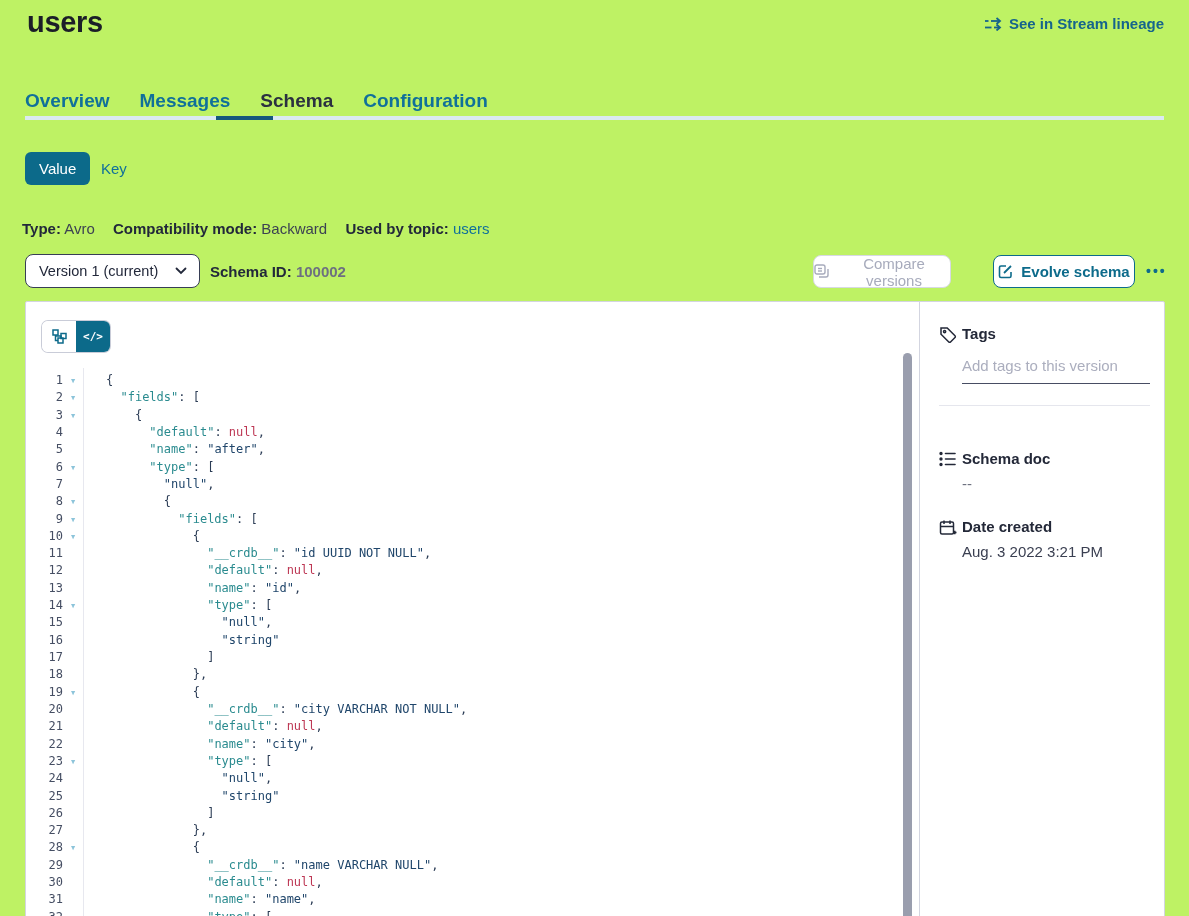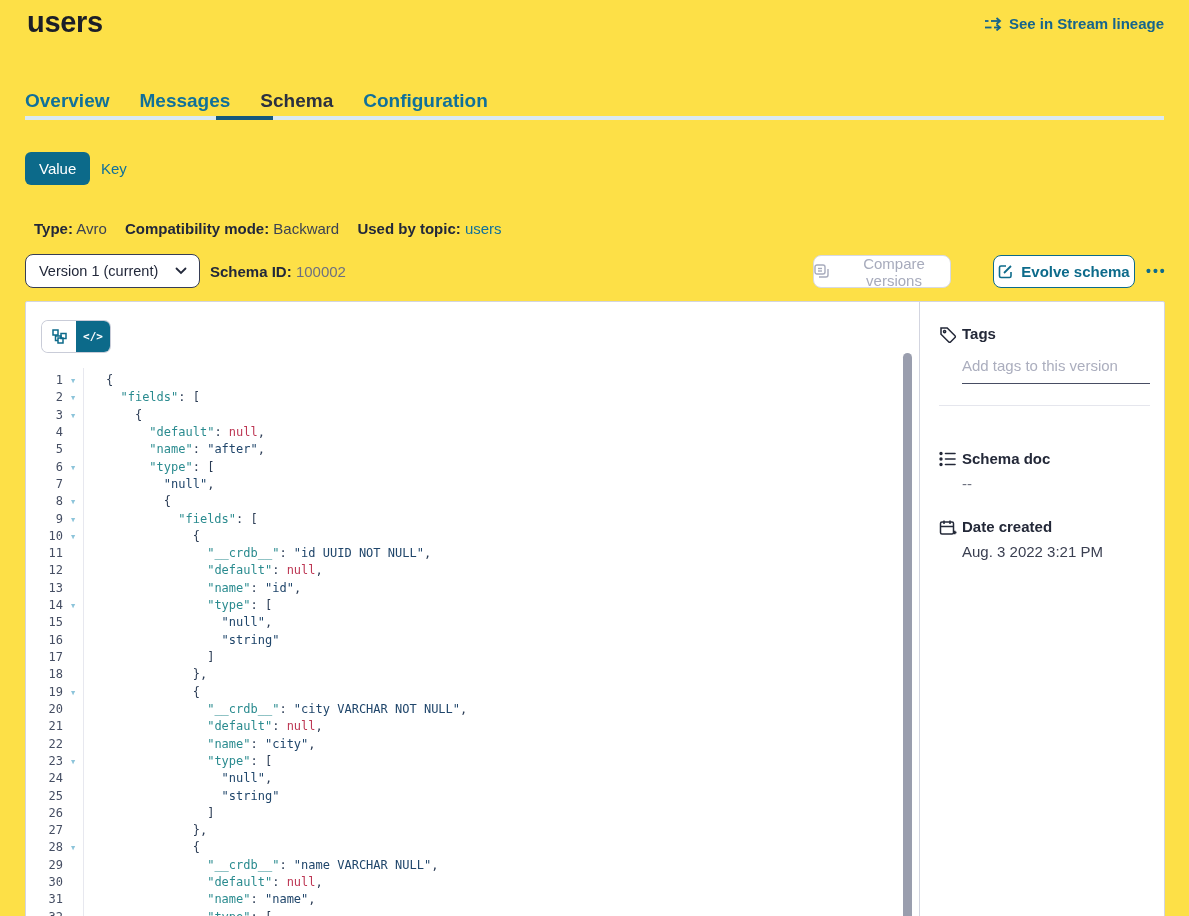--- a/index.html
+++ b/index.html
@@ -1,47 +1,47 @@
 <!DOCTYPE html>
 <html><head>
 <meta charset="utf-8">
 <style>
   * { margin:0; padding:0; box-sizing:border-box; }
   html,body { background:#ffffff; }
   body { font-family:"Liberation Sans", sans-serif; color:#232838; }
-  .stage { position:relative; width:1189px; height:916px; overflow:hidden; background:#fde047; }
+  .stage { position:relative; width:1189px; height:916px; overflow:hidden; background:#bef264; }
 
   
   .page-title { position:absolute; left:27px; top:6px; font-size:29px; font-weight:800; letter-spacing:-0.3px; color:#1b1e28; }
   .lineage-link { position:absolute; right:25px; top:15px; display:flex; align-items:center; gap:7px;
     color:#15648c; font-size:15px; font-weight:700; cursor:pointer; text-decoration:none; }
 
   
   .tabs { position:absolute; left:25px; top:90px; display:flex; gap:30px; font-size:19px; font-weight:600; }
   .tab { color:#10709a; padding-bottom:12px; cursor:pointer; }
   .tab.active { color:#2b3140; }
   .tab-bar { position:absolute; left:25px; top:116px; width:1139px; height:4px; background:#dbeaf2; }
   .tab-bar .active-seg { position:absolute; left:191px; top:0; width:57px; height:4px; background:#16587c; }
 
   
   .vk-value { position:absolute; left:25px; top:152px; background:#0c6a8a; color:#fff; font-size:15px;
     padding:8px 14px; border-radius:6px; border:none; cursor:pointer; }
   .vk-key { position:absolute; left:101px; top:160px; color:#10709a; font-size:15px; cursor:pointer; }
 
   
-  .meta-row { position:absolute; left:34px; top:220px; font-size:15px; color:#3c4252; }
+  .meta-row { position:absolute; left:22px; top:220px; font-size:15px; color:#3c4252; }
   .meta-row b { color:#22283a; }
   .meta-item { margin-right:14px; }
   .link { color:#10709a; cursor:pointer; }
 
   
   .version-select { position:absolute; left:25px; top:254px; width:175px; height:34px; border:1px solid #373e55;
     border-radius:8px; background:#fff; display:flex; align-items:center; justify-content:space-between;
     padding:0 12px 0 13px; font-size:14.5px; color:#22283a; cursor:pointer; }
-  .schema-id { position:absolute; left:210px; top:263px; font-size:15px; }
+  .schema-id { position:absolute; left:210px; top:263px; font-size:15px;font-weight:bold; }
   .schema-id b { color:#22283a; }
   .schema-id span.val { color:#6d7080; }
   .btn { position:absolute; height:33px; border-radius:8px; background:#fff; display:flex; align-items:center;
     justify-content:center; gap:8px; font-size:15px; cursor:pointer; font-family:"Liberation Sans",sans-serif; }
   .btn-compare { left:813px; top:255px; width:138px; border:1px solid #d7d9e3; color:#a7abbc; cursor:default; }
   .btn-evolve { left:993px; top:255px; width:142px; border:1px solid #0d6b8b; color:#0d6b8b; font-weight:600; }
   .more-dots { position:absolute; left:1146px; top:254px; width:28px; height:33px; display:flex; align-items:center;
     color:#0d6b8b; font-size:14px; font-weight:800; letter-spacing:2px; cursor:pointer; }
 
   

